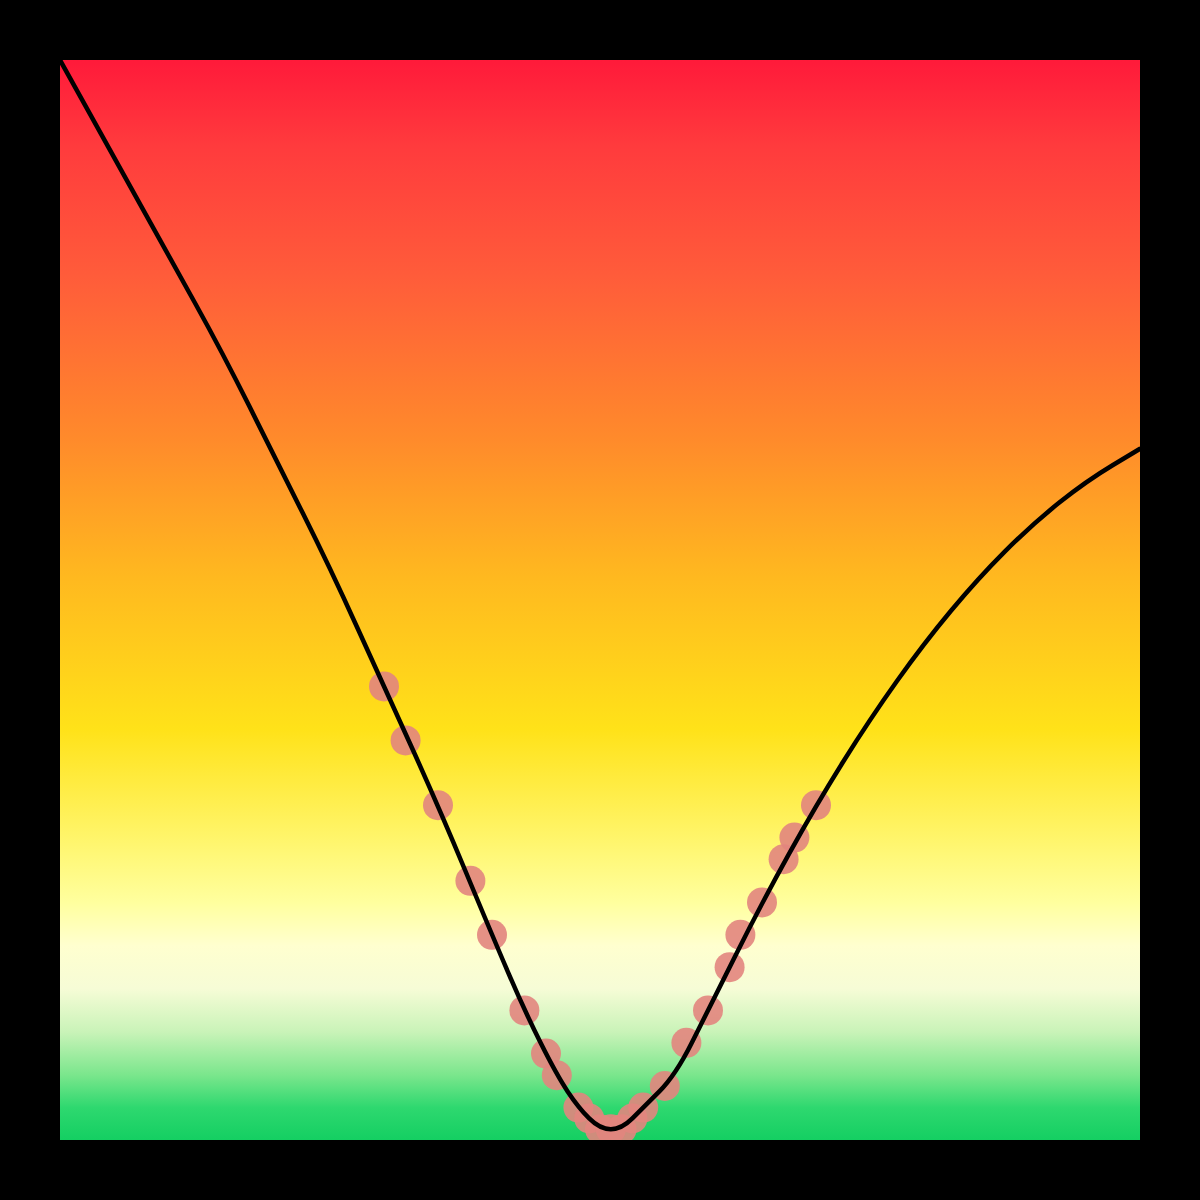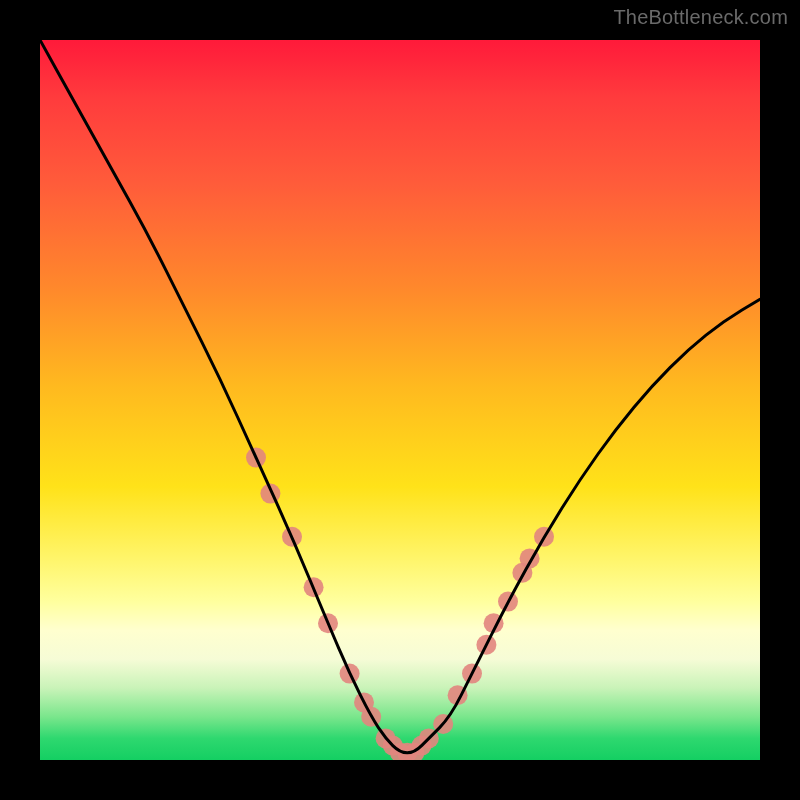--- a/index.html
+++ b/index.html
@@ -58,21 +58,20 @@
     top: 0;
     width: 720px;
     height: 720px;
   }
 </style>
 </head>
 <body>
 
 <div class="stage">
 
-  <div class="watermark">TheBottleneck.com</div>
 
   <div class="plot-area">
     <svg class="overlay" viewBox="0 0 720 720" preserveAspectRatio="none">
       <g id="markers-g">
           <circle cx="216" cy="417.6" r="10" fill="#e2857e" fill-opacity="0.9"></circle>
           <circle cx="230.4" cy="453.6" r="10" fill="#e2857e" fill-opacity="0.9"></circle>
           <circle cx="251.99999999999997" cy="496.8" r="10" fill="#e2857e" fill-opacity="0.9"></circle>
           <circle cx="273.6" cy="547.2" r="10" fill="#e2857e" fill-opacity="0.9"></circle>
           <circle cx="288" cy="583.2" r="10" fill="#e2857e" fill-opacity="0.9"></circle>
           <circle cx="309.6" cy="633.6" r="10" fill="#e2857e" fill-opacity="0.9"></circle>

